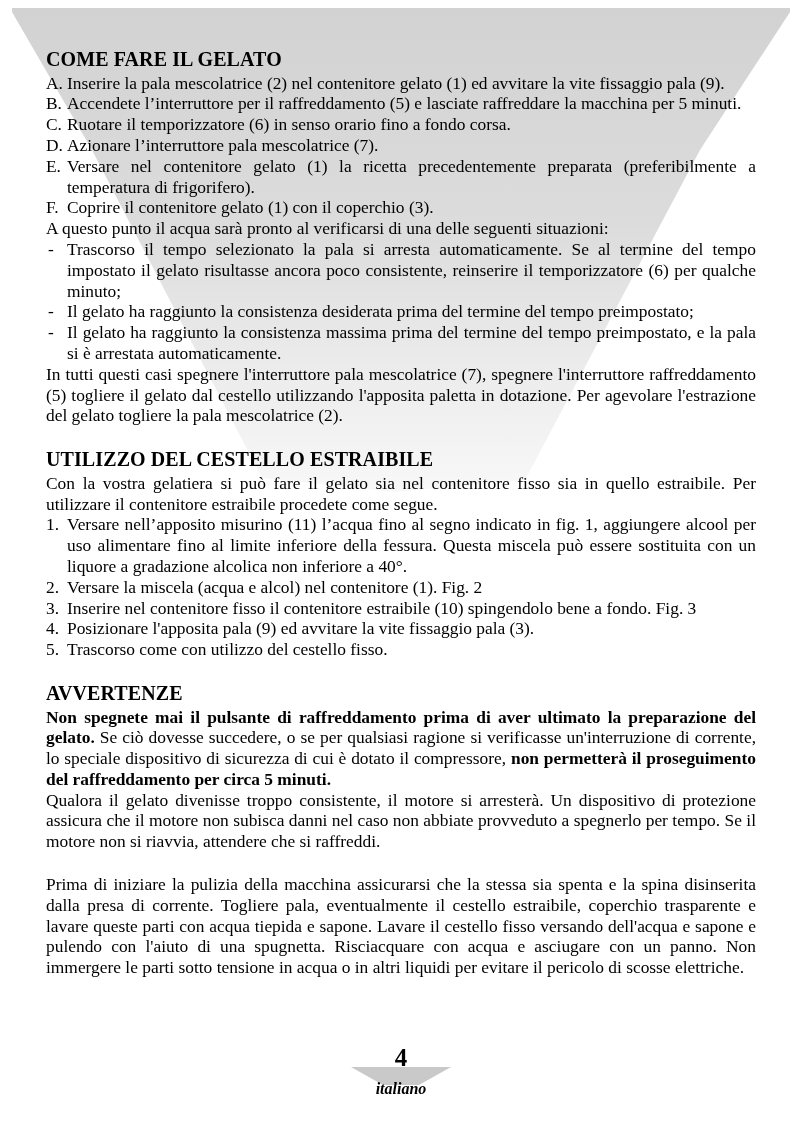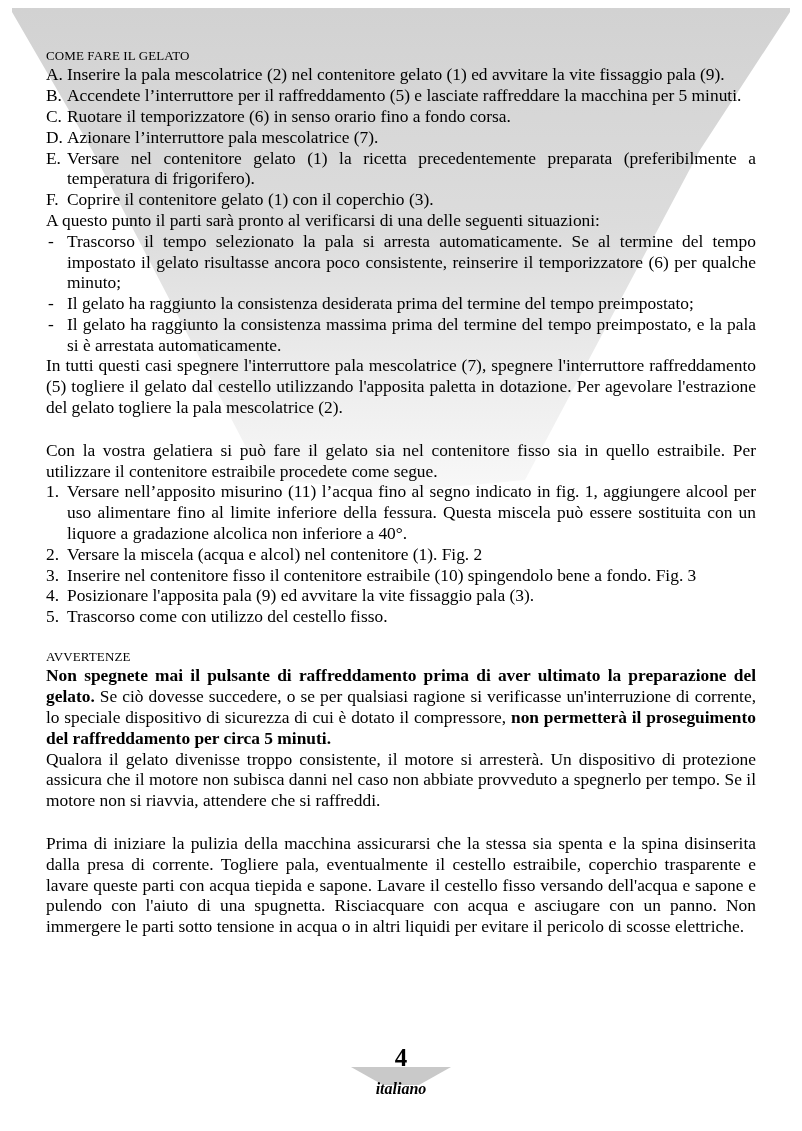--- a/index.html
+++ b/index.html
@@ -28,22 +28,22 @@
     z-index: 0;
     pointer-events: none;
   }
   
   #content {
     position: relative;
     z-index: 2;
     padding: 48px 46px 0 46px;
   }
   .sec-head {
-    font-weight: normal;
-    font-size: 13px;
+    font-weight: bold;
+    font-size: 20px;
     letter-spacing: 0.1px;
     line-height: 1.18;
     margin: 0 0 1px 0;
   }
   .para {
     font-size: 17.4px;
     line-height: 1.195;
     margin: 0;
     text-align: justify;
     text-justify: inter-word;
@@ -157,41 +157,42 @@
       </div>
       <div class="row">
         <span class="mk mk-alpha">E.</span>
         <span class="tx">Versare nel contenitore gelato (1) la ricetta precedentemente preparata (preferibilmente a temperatura di frigorifero).</span>
       </div>
       <div class="row nojust">
         <span class="mk mk-alpha">F.</span>
         <span class="tx">Coprire il contenitore gelato (1) con il coperchio (3).</span>
       </div>
 
-      <p class="para nojust">A questo punto il parti sarà pronto al verificarsi di una delle seguenti situazioni:</p>
+      <p class="para nojust">A questo punto il acqua sarà pronto al verificarsi di una delle seguenti situazioni:</p>
 
       <div class="row">
         <span class="mk mk-dash">-</span>
         <span class="tx">Trascorso il tempo selezionato la pala si arresta automaticamente. Se al termine del tempo impostato il gelato risultasse ancora poco consistente, reinserire il temporizzatore (6) per qualche minuto;</span>
       </div>
       <div class="row">
         <span class="mk mk-dash">-</span>
         <span class="tx">Il gelato ha raggiunto la consistenza desiderata prima del termine del tempo preimpostato;</span>
       </div>
       <div class="row">
         <span class="mk mk-dash">-</span>
         <span class="tx">Il gelato ha raggiunto la consistenza massima prima del termine del tempo preimpostato, e la pala si è arrestata automaticamente.</span>
       </div>
 
       <p class="para">In tutti questi casi spegnere l'interruttore pala mescolatrice (7), spegnere l'interruttore raffreddamento (5) togliere il gelato dal cestello utilizzando l'apposita paletta in dotazione. Per agevolare l'estrazione del gelato togliere la pala mescolatrice (2).</p>
     </div>
 
     <div class="gap-md"></div>
 
     <div>
+      <div class="sec-head">UTILIZZO DEL CESTELLO ESTRAIBILE</div>
       <p class="para">Con la vostra gelatiera si può fare il gelato sia nel contenitore fisso sia in quello estraibile. Per utilizzare il contenitore estraibile procedete come segue.</p>
 
       <div class="row">
         <span class="mk mk-num">1.</span>
         <span class="tx">Versare nell’apposito misurino (11) l’acqua fino al segno indicato in fig. 1, aggiungere alcool per uso alimentare fino al limite inferiore della fessura. Questa miscela può essere sostituita con un liquore a gradazione alcolica non inferiore a 40°.</span>
       </div>
       <div class="row nojust">
         <span class="mk mk-num">2.</span>
         <span class="tx">Versare la miscela (acqua e alcol) nel contenitore (1).  Fig. 2</span>
       </div>

